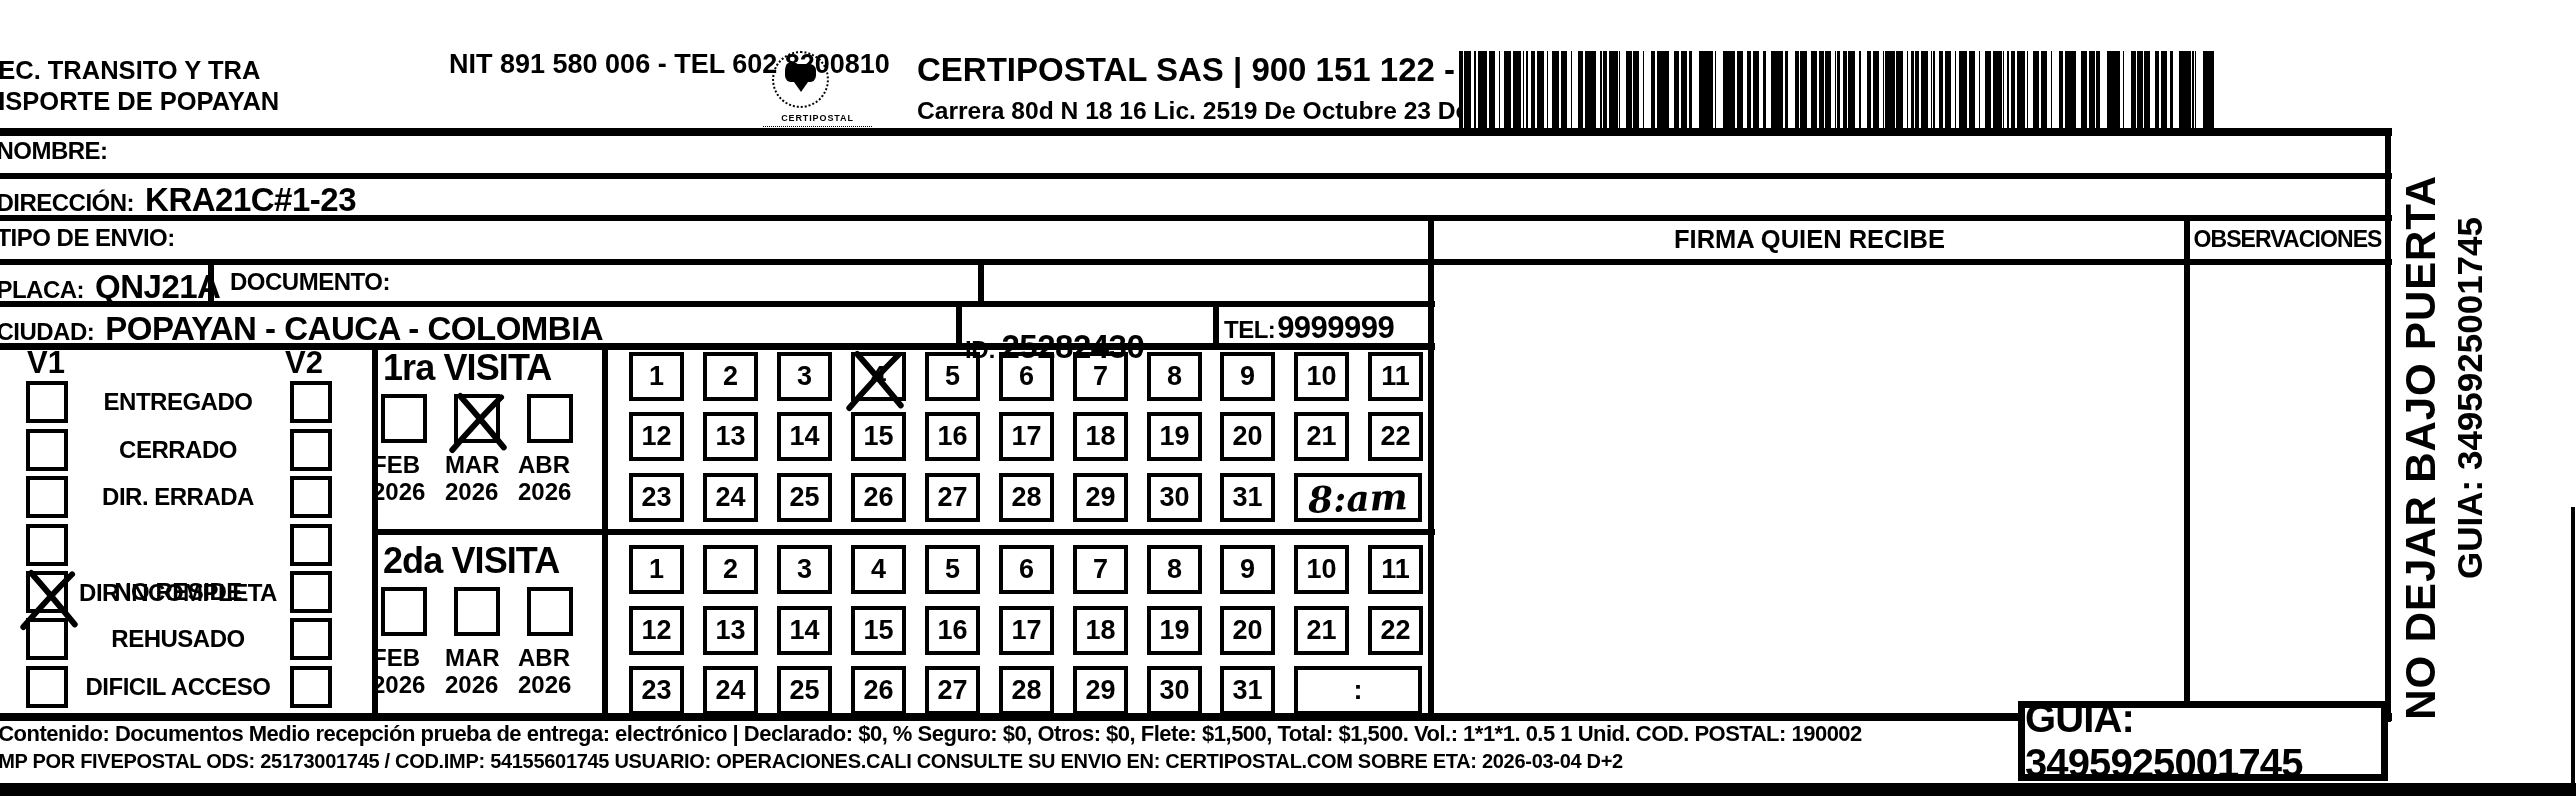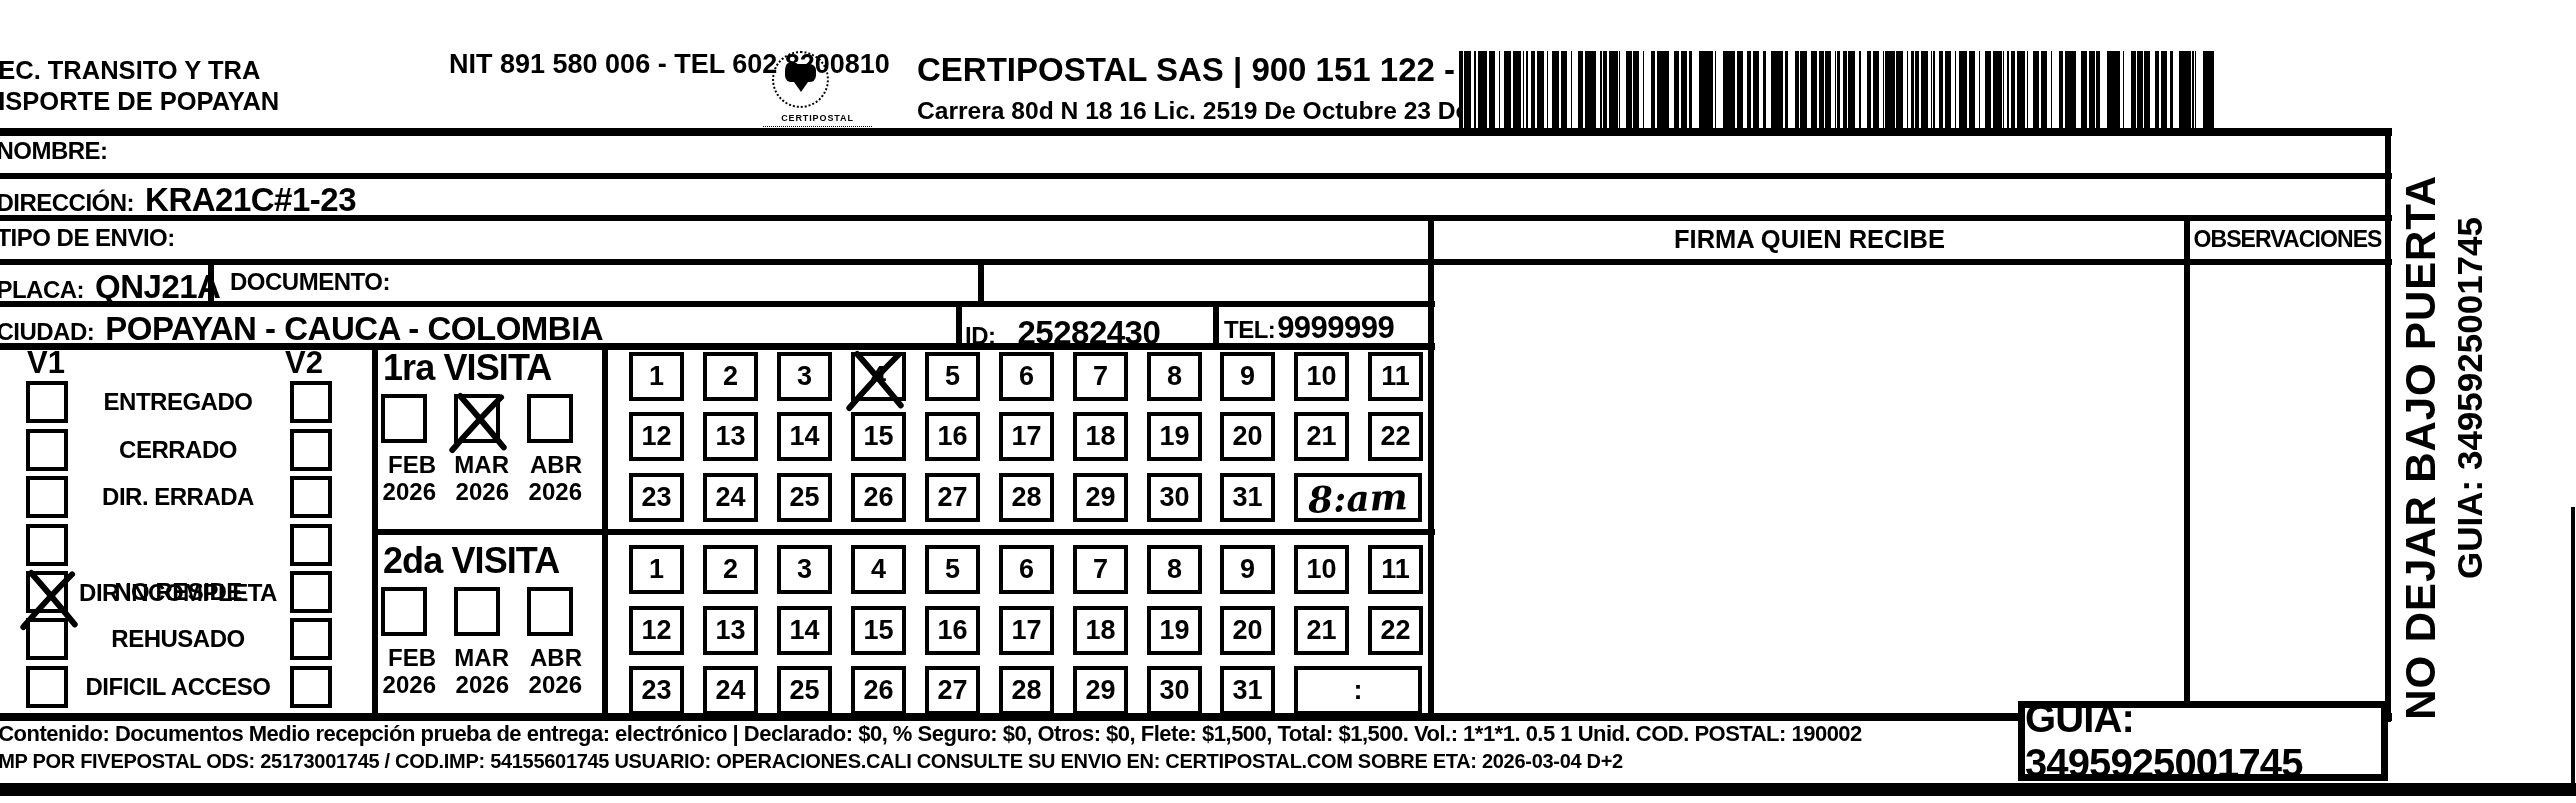--- a/index.html
+++ b/index.html
@@ -9,21 +9,21 @@
   .abs{position:absolute}
   .hl,.vl{position:absolute;background:#000}
   .frow{position:absolute;display:flex;align-items:baseline;gap:11px;white-space:nowrap}
   .fl{font-weight:700;font-size:24px;letter-spacing:-0.5px}
   .fv{font-weight:700;font-size:33px;letter-spacing:-0.5px}
   .cb{position:absolute;width:42px;height:42px;border:4.6px solid #000;background:#fff}
   .stlabel{position:absolute;width:210px;text-align:center;font-weight:700;font-size:24px;line-height:42px;letter-spacing:-0.5px}
   .vhdr{position:absolute;font-weight:700;font-size:31px}
   .vtitle{position:absolute;font-weight:700;font-size:36px;letter-spacing:-0.9px}
   .mb{position:absolute;width:46px;height:49px;border:4.6px solid #000}
-  .mlab{position:absolute;width:64px;text-align:right;font-weight:700;font-size:24px}
+  .mlab{position:absolute;width:64px;text-align:left;font-weight:700;font-size:24px}
   .day{position:absolute;width:55px;height:49px;border:4.6px solid #000;display:flex;align-items:center;justify-content:center;
        font-weight:700;font-size:27px}
   .timebox{width:128px}
   .hand{font-family:"DejaVu Serif",serif;font-style:italic;font-weight:700;font-size:36px;transform:rotate(-2deg)}
   .colonprint{font-weight:700;font-size:27px}
   .hdrtxt{position:absolute;font-weight:700;white-space:nowrap}
   .vert{position:absolute;writing-mode:vertical-rl;transform:rotate(180deg);font-weight:700;white-space:nowrap}
   .cellhdr{position:absolute;display:flex;align-items:center;justify-content:center;font-weight:700}
   .barcode{position:absolute;left:1459px;top:51px;width:755px;height:82px;
     background-image:
@@ -95,21 +95,21 @@
     <span class="fl">PLACA:</span>
     <span class="fv">QNJ21A</span>
   </div>
   <div class="frow" style="left:230px;top:268px">
     <span class="fl">DOCUMENTO:</span>
   </div>
   <div class="frow" style="left:-3.6px;top:310px">
     <span class="fl">CIUDAD:</span>
     <span class="fv">POPAYAN - CAUCA - COLOMBIA</span>
   </div>
-  <div class="frow" style="left:965px;top:314px;gap:22px">
+  <div class="frow" style="left:965px;top:328px;gap:6px">
     <span class="fl">ID:</span>
     <span class="fv">25282430</span>
   </div>
   <div class="frow" style="left:1224px;top:310px;gap:1.8px">
     <span class="fl">TEL:</span>
     <span class="fv" style="font-size:31px">9999999</span>
   </div>
 
   <div class="cellhdr" style="left:1435px;top:219px;width:749px;height:40px;font-size:25.5px">FIRMA QUIEN RECIBE</div>
   <div class="cellhdr" style="left:2190px;top:219px;width:195px;height:40px;font-size:23px;letter-spacing:-0.9px">OBSERVACIONES</div>

